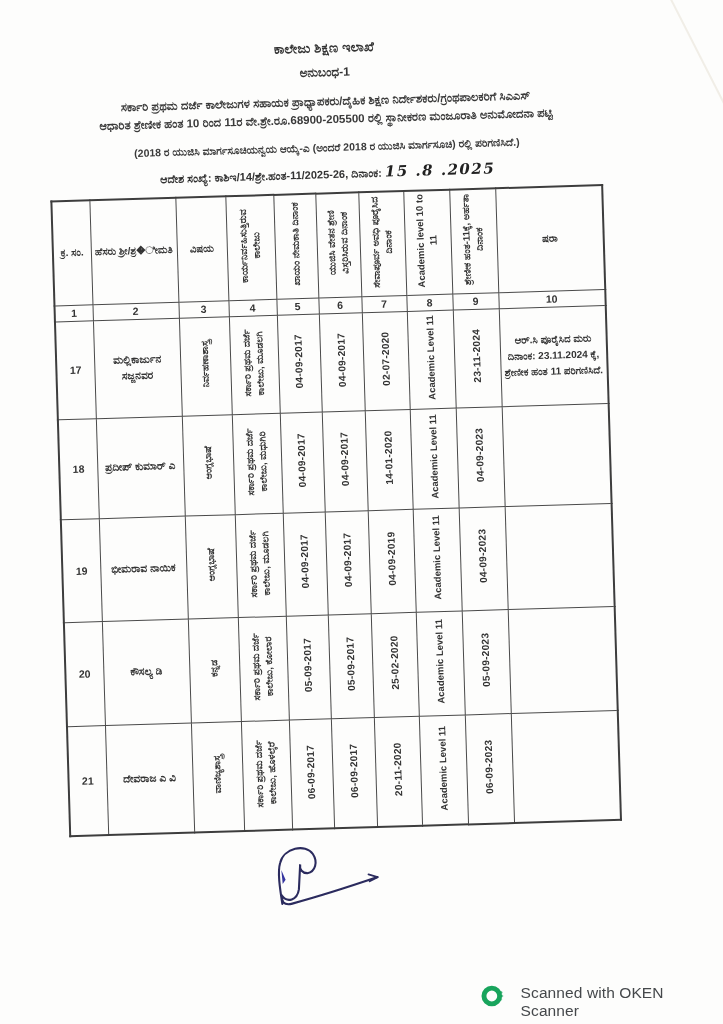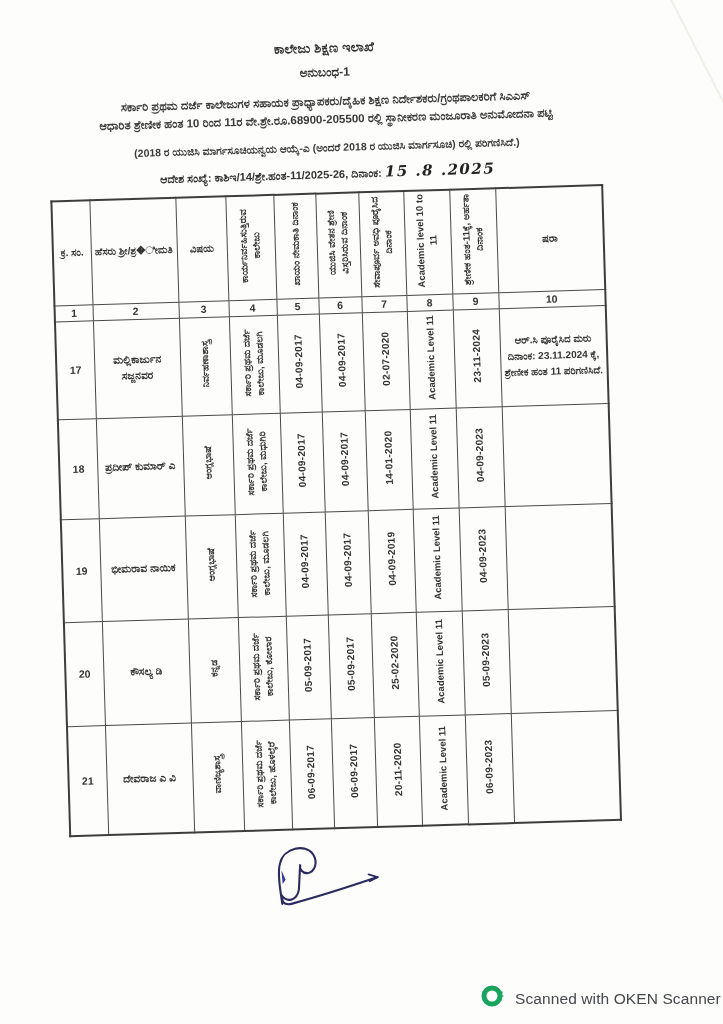--- a/index.html
+++ b/index.html
@@ -42,21 +42,21 @@
   td.level-cell .vt { font-size:9.5px; font-weight:700; }
   td.slno { font-size:10.5px; font-weight:600; }
   td.pname { font-size:10.5px; font-weight:600; line-height:1.5; padding:0 6px; }
   td.remarks { font-size:10px; font-weight:600; line-height:1.6; padding:2px 13px; }
   tr.r17 td { height:95px; } tr.r18 td { height:97px; } tr.r19 td { height:103px; }
   tr.r20 td { height:104px; } tr.r21 td { height:110px; }
 
   .signature { position:absolute; left:238px; top:838px; width:160px; height:85px; }
 
   .scan-badge { position:absolute; left:481px; top:984px; display:flex;
-    align-items:flex-end; gap:10px; }
+    align-items:flex-start; gap:16px; }
   .oken-icon { width:24px; height:24px; display:inline-block; }
   .scan-text { font-size:15.5px; font-weight:500; color:#45484b; letter-spacing:.1px; }
 </style>
 </head>
 <body>
 
 <div class="page">
   <div class="scan-fold"></div>
 
   <div class="sheet">

